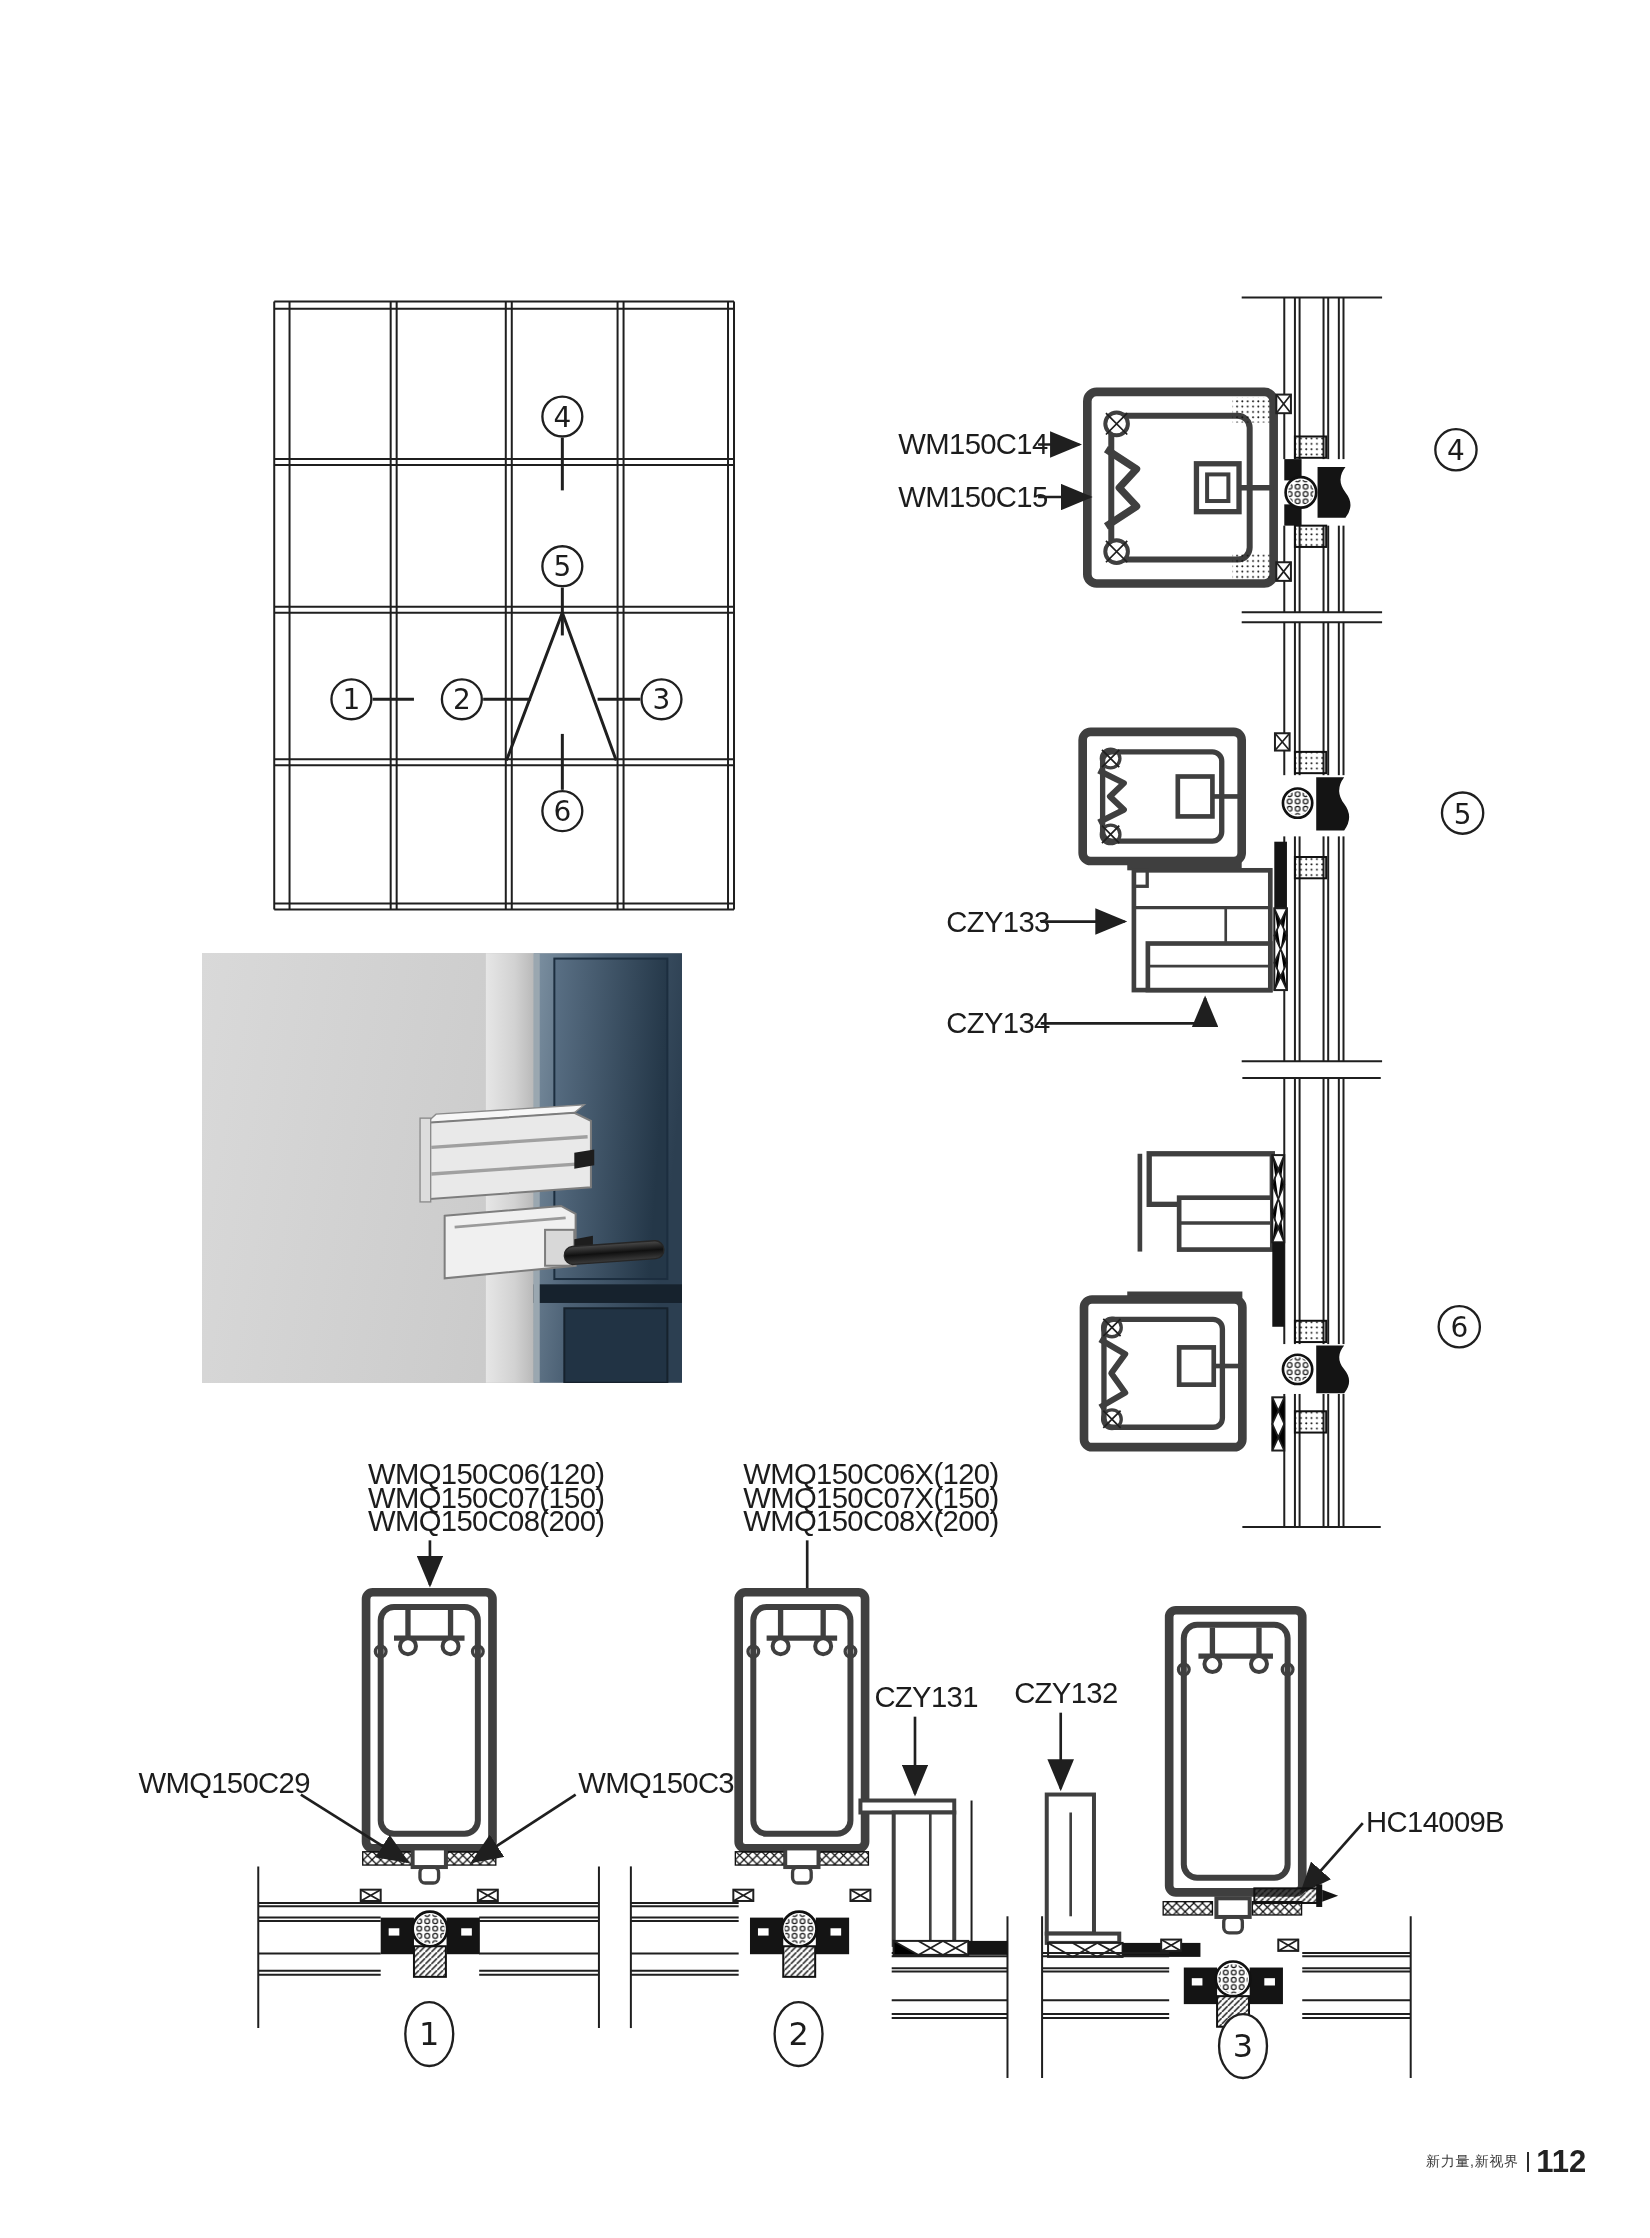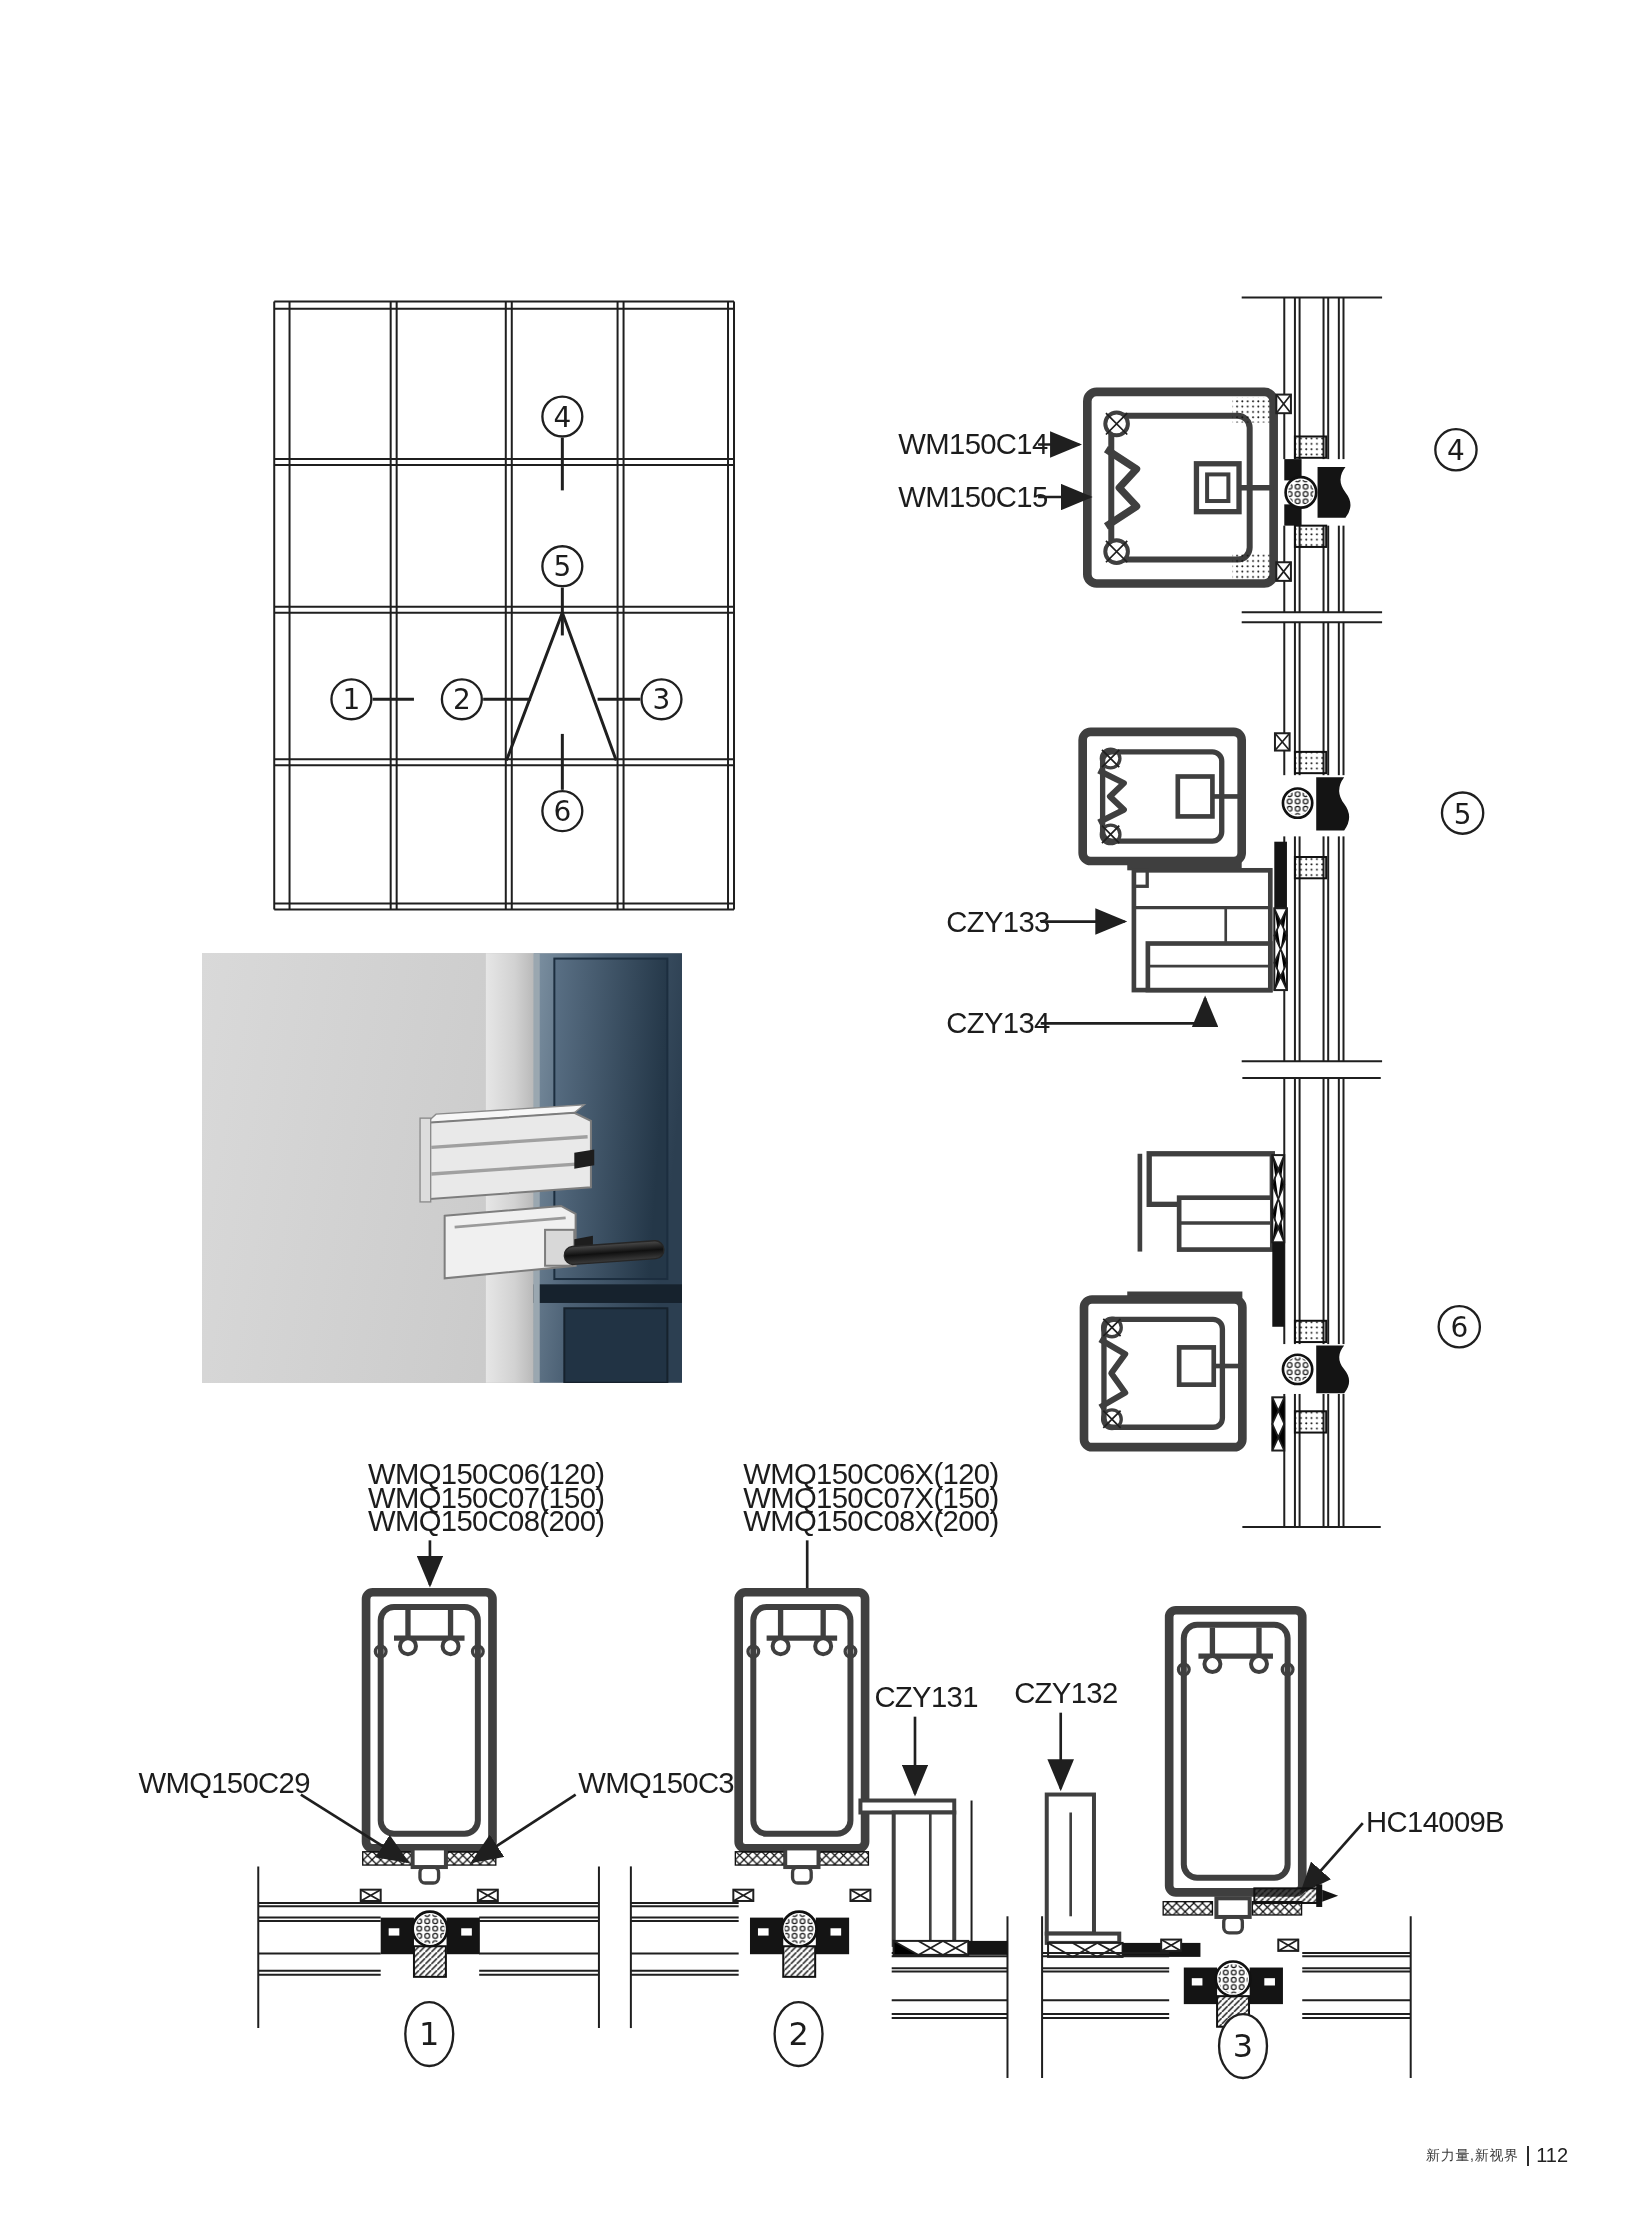--- a/index.html
+++ b/index.html
@@ -23,21 +23,21 @@
   .lbl{font-size:44px;fill:#1c1c1c;letter-spacing:-1px;font-family:"Liberation Sans",sans-serif}
   .num{font-size:42px;fill:#1c1c1c;text-anchor:middle;font-family:"DejaVu Sans",sans-serif}
   .num2{font-size:48px;fill:#1c1c1c;text-anchor:middle;font-family:"DejaVu Sans",sans-serif}
   .co{fill:#fff;stroke:#1f1f1f;stroke-width:3.5}
   .ldr{stroke:#1f1f1f;stroke-width:4;fill:none;marker-end:url(#ah)}
   #photo{position:absolute;left:202px;top:953px;width:480px;height:430px;
          background:linear-gradient(100deg,#d9d9d9 0%,#cdcdcd 55%,#c2c2c2 100%);}
   #footer{position:absolute;left:1426px;top:2144px;display:flex;align-items:center;}
   #footer .slogan{font-size:14px;color:#3a3a3a;letter-spacing:0.7px;}
   #footer .bar{width:2.7px;height:20px;background:#2b2b2b;margin:0 6.7px 0 8px;}
-  #footer .pnum{font-size:20px;font-weight:normal;color:#222;}
+  #footer .pnum{font-size:31px;font-weight:bold;color:#222;}
 </style>
 </head>
 <body>
 
 <div id="page">
 
   <div id="photo">
     <svg width="480" height="430" viewBox="0 0 722 646">
       <defs>
         <linearGradient id="gConc" x1="0" y1="0" x2="1" y2="0">

